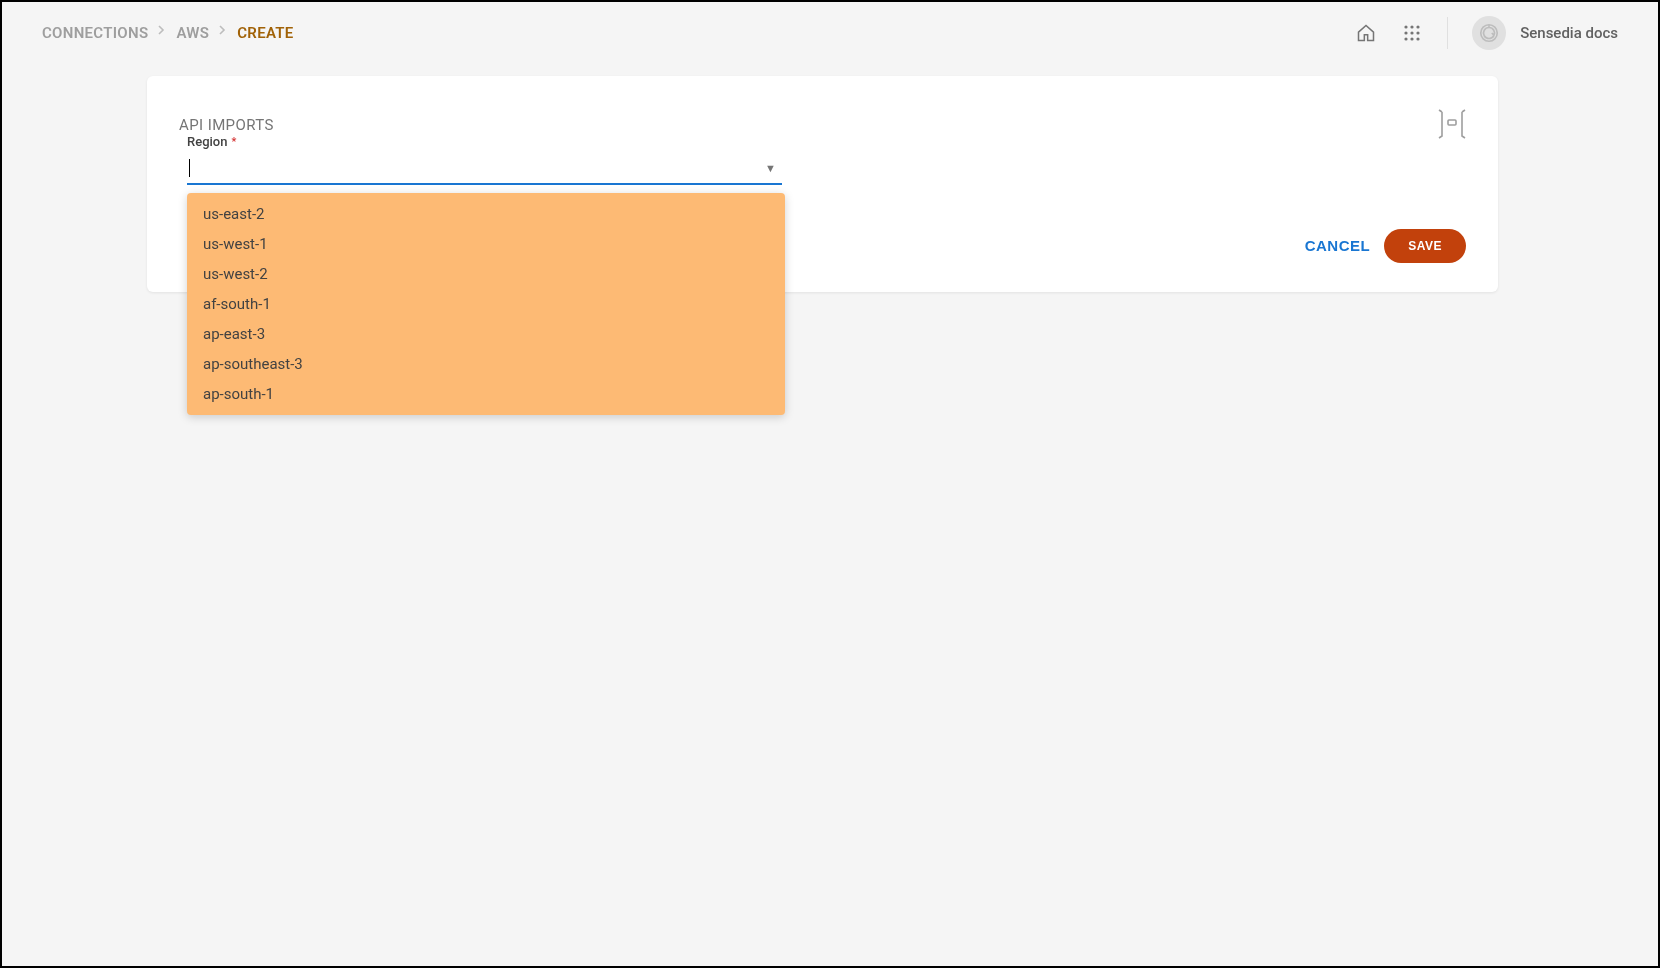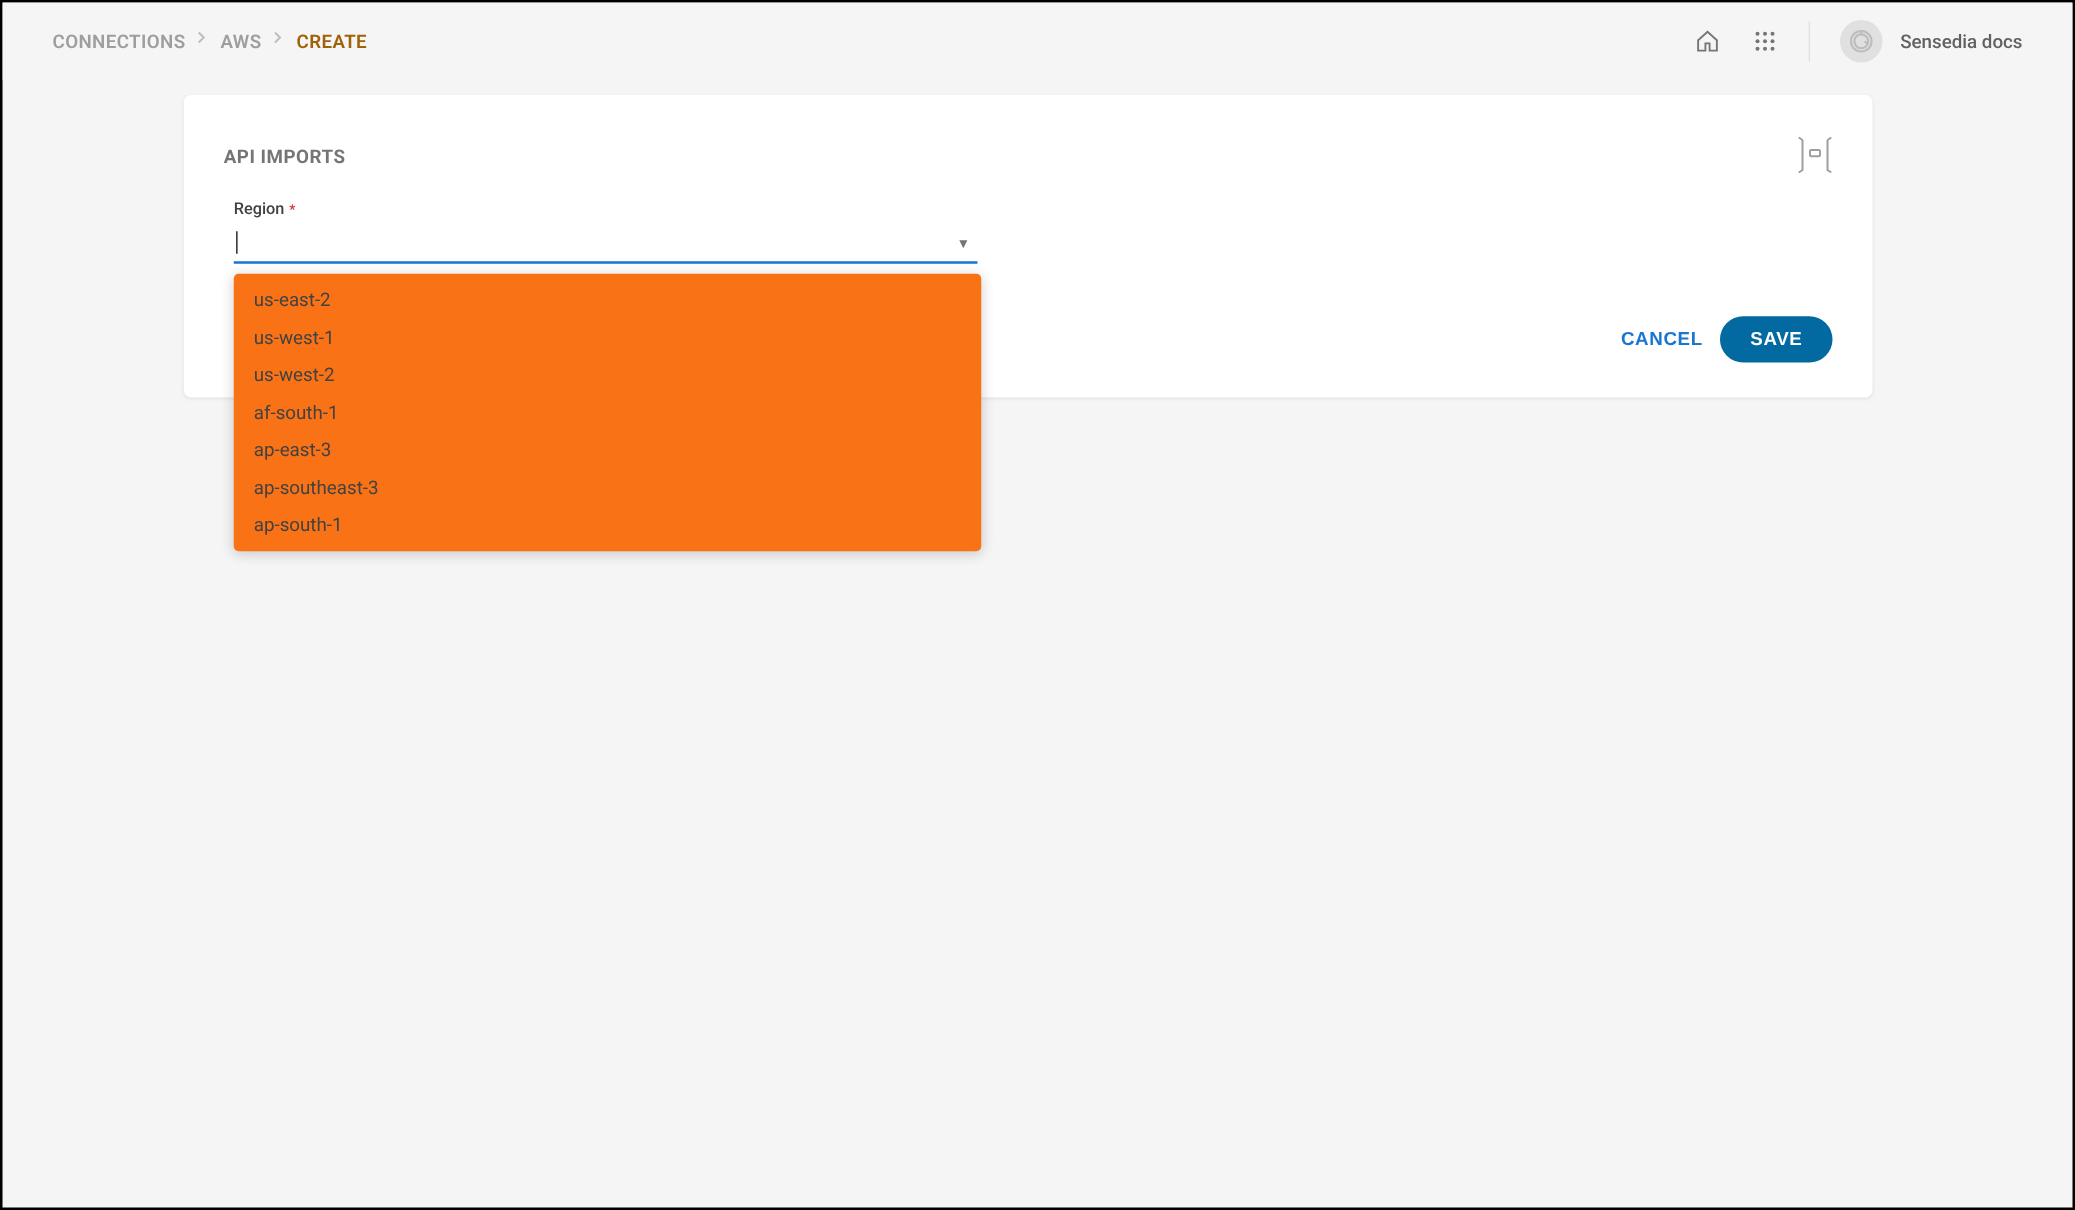--- a/index.html
+++ b/index.html
@@ -85,23 +85,22 @@
       background: #fff;
       border-radius: 6px;
       box-shadow: 0 1px 3px rgba(0,0,0,0.08);
       margin: 12px 160px 0 145px;
       padding: 40px 32px 28px 32px;
       position: relative;
     }
     .card-title {
       font-size: 15px;
       color: #757575;
-      font-weight: 700;
+      font-weight: 400;
       letter-spacing: 0.4px;
-      margin-bottom: 26px;
     }
     .api-decoration {
       position: absolute;
       top: 32px;
       right: 32px;
       color: #9e9e9e;
     }
     .form-field {
       margin-left: 8px;
       margin-bottom: 42px;
@@ -145,21 +144,21 @@
     .dropdown-arrow {
       color: #757575;
       font-size: 11px;
       margin-right: 6px;
     }
     .dropdown {
       position: absolute;
       top: 100%;
       left: 0;
       width: 598px;
-      background: #f97316;
+      background: #fdba74;
       box-shadow: 0 2px 10px rgba(0,0,0,0.18);
       border-radius: 4px;
       margin-top: 8px;
       z-index: 10;
       overflow: hidden;
       padding: 6px 0;
     }
     .dropdown-scroll {
       max-height: 230px;
       overflow-y: auto;
@@ -192,24 +191,24 @@
       background: none;
       border: none;
       color: #1976d2;
       font-size: 15px;
       font-weight: 600;
       letter-spacing: 0.5px;
       padding: 10px 14px;
       cursor: pointer;
     }
     .btn-save {
-      background: #0369a1;
+      background: #c2410c;
       border: none;
       color: #fff;
-      font-size: 15px;
+      font-size: 12px;
       font-weight: 600;
       letter-spacing: 0.5px;
       padding: 10px 24px;
       border-radius: 20px;
       cursor: not-allowed;
     }
   </style>
 </head>
 <body>
 

